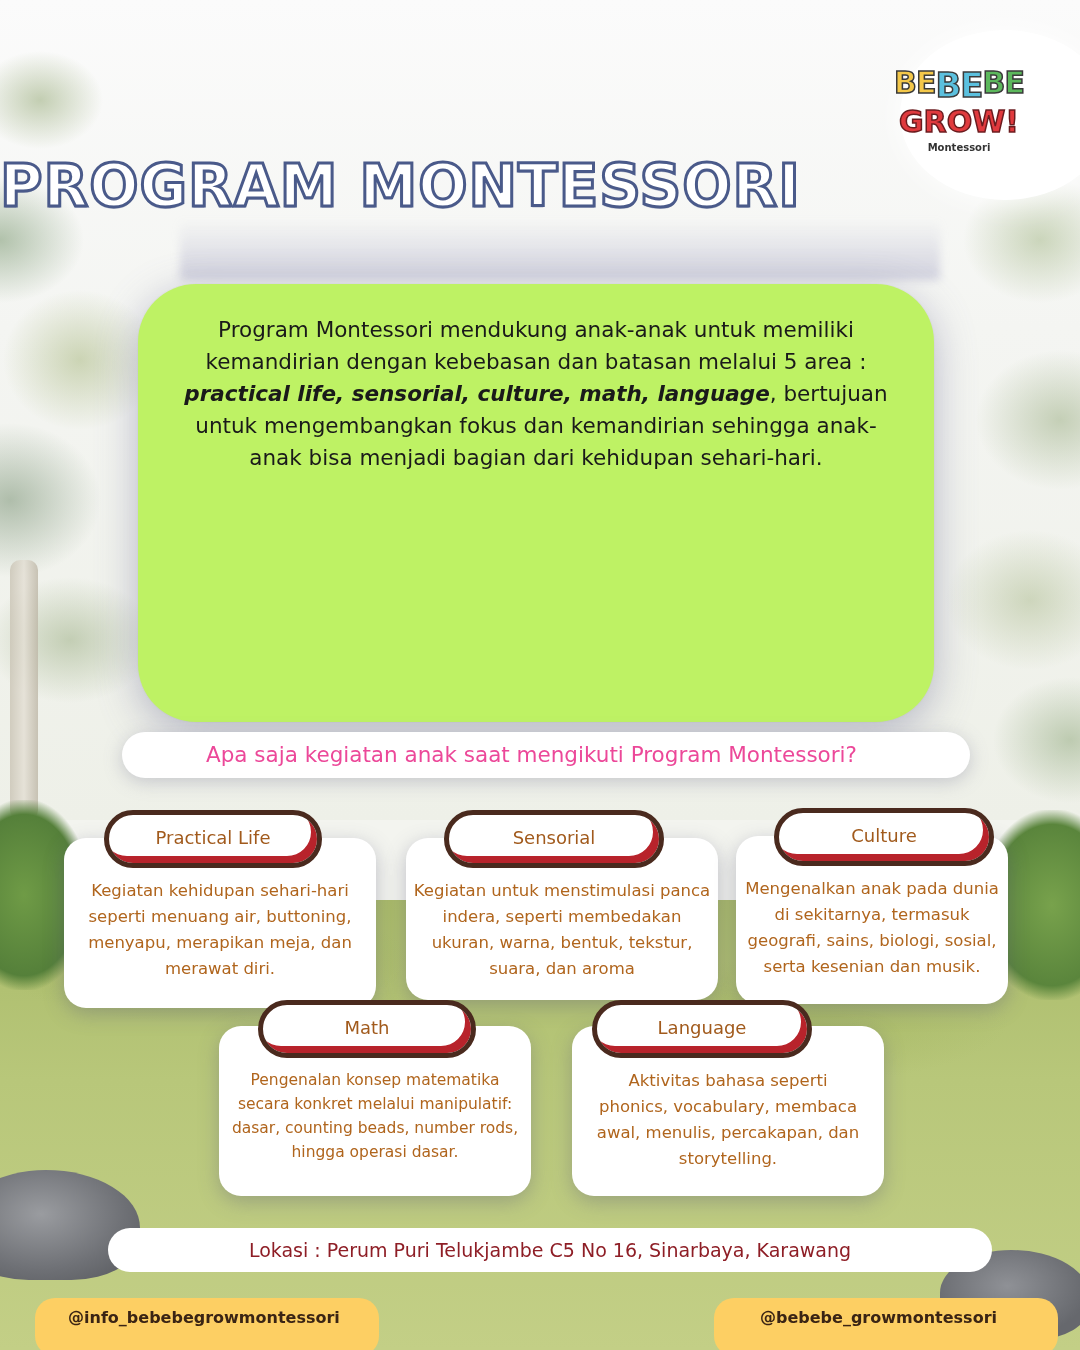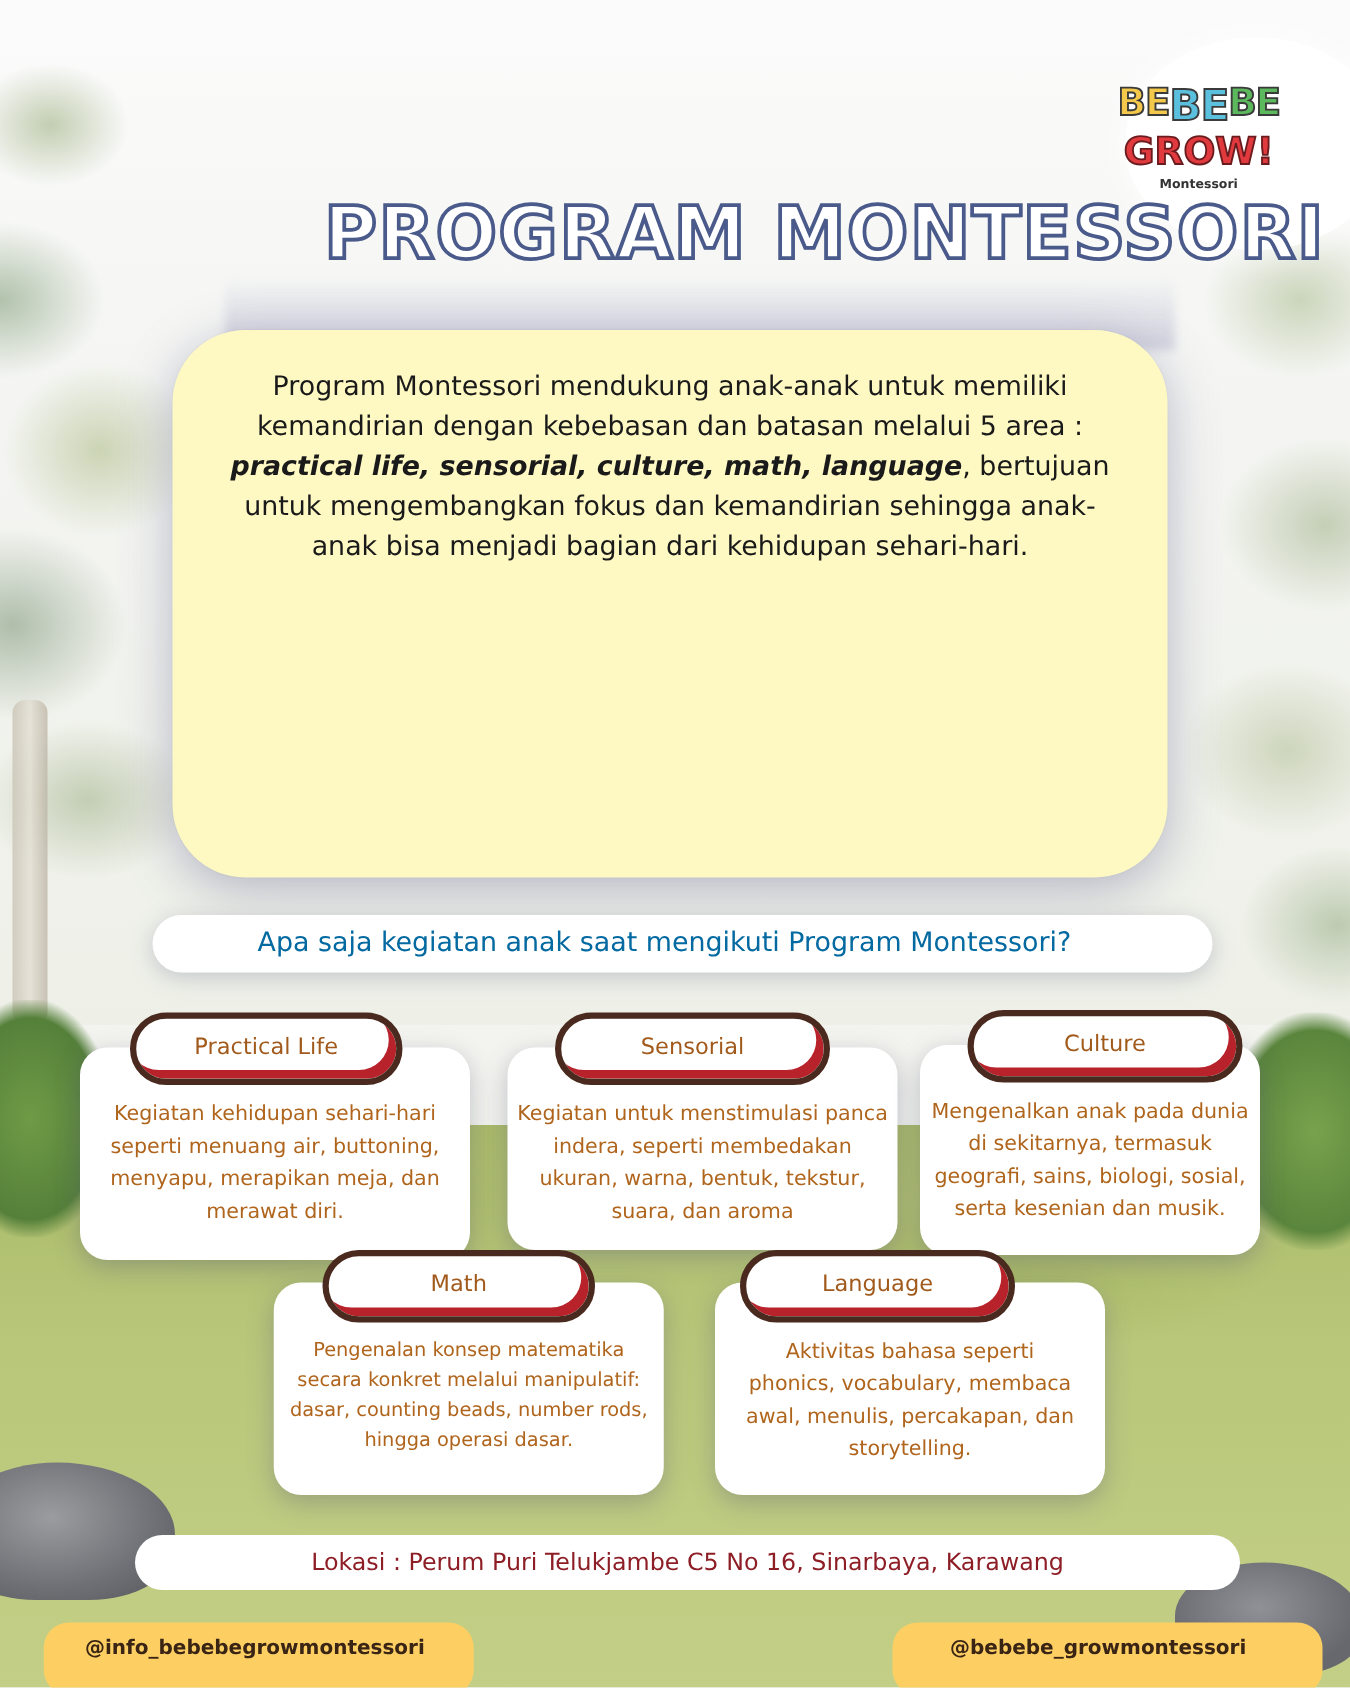--- a/index.html
+++ b/index.html
@@ -72,44 +72,44 @@
   .logo-row span { font-size: 30px; -webkit-text-stroke: 1.5px #3a3a3a; letter-spacing: -1px; }
   .logo-grow { font-size: 30px; color: #e03a3e; font-weight: 900; -webkit-text-stroke: 1.5px #6a1b1e; letter-spacing: 0px; margin-top: 2px; }
   .logo-sub { font-size: 10px; font-weight: 700; color: #333; margin-top: 3px; }
 
   .title-band {
     position: absolute; left: 180px; top: 220px; width: 760px; height: 60px;
     background: linear-gradient(180deg, rgba(255,255,255,0) 0%, rgba(180,180,205,.55) 100%);
     filter: blur(4px);
   }
   .title {
-    position: absolute; left: 0; top: 152px; width: 1060px; text-align: right;
+    position: absolute; left: 0; top: 152px; width: 1060px; text-align: left;
     font-family: "DejaVu Sans", sans-serif; font-weight: 900; font-size: 58px;
     color: #ffffff; -webkit-text-stroke: 3px #4a5a8a; letter-spacing: 1px;
     text-shadow: 0 2px 0 rgba(74,90,138,.35);
   }
 
   .intro-card {
-    position: absolute; left: 138px; top: 264px; width: 796px; height: 438px;
-    background: #fef9c3; border-radius: 58px;
+    position: absolute; left: 138px; top: 284px; width: 796px; height: 438px;
+    background: #bef264; border-radius: 58px;
     box-shadow: 0 10px 40px rgba(110,110,150,.45), 0 0 0 1px rgba(0,0,0,.02);
     padding: 30px 34px; text-align: center; color: #1a1a1a;
     font-family: "DejaVu Sans", sans-serif; font-size: 21.5px; line-height: 32px;
   }
   .intro-card p { margin-bottom: 32px; }
   .intro-card p:last-child { margin-bottom: 0; }
   .intro-card b.ib { font-style: italic; font-weight: 800; }
   .intro-card b { font-weight: 800; }
   .heart { color: #d8263a; font-size: 22px; }
 
   .question-pill {
     position: absolute; left: 122px; top: 732px; width: 848px; height: 46px;
     background: #ffffff; border-radius: 23px;
     box-shadow: 0 4px 18px rgba(120,120,150,.35);
-    font-size: 21.5px; line-height: 46px; color: #0369a1; padding-left: 84px;
+    font-size: 21.5px; line-height: 46px; color: #ec4899; padding-left: 84px;
     font-family: "DejaVu Sans", sans-serif;
   }
 
   .area-card {
     position: absolute; background: #ffffff; border-radius: 22px;
     box-shadow: 0 6px 20px rgba(90,90,120,.35);
     text-align: center; color: #b0651d;
     font-family: "DejaVu Sans", sans-serif; font-size: 16.5px; line-height: 26px;
   }
   .area-card .desc { position: absolute; left: 6px; right: 6px; }

